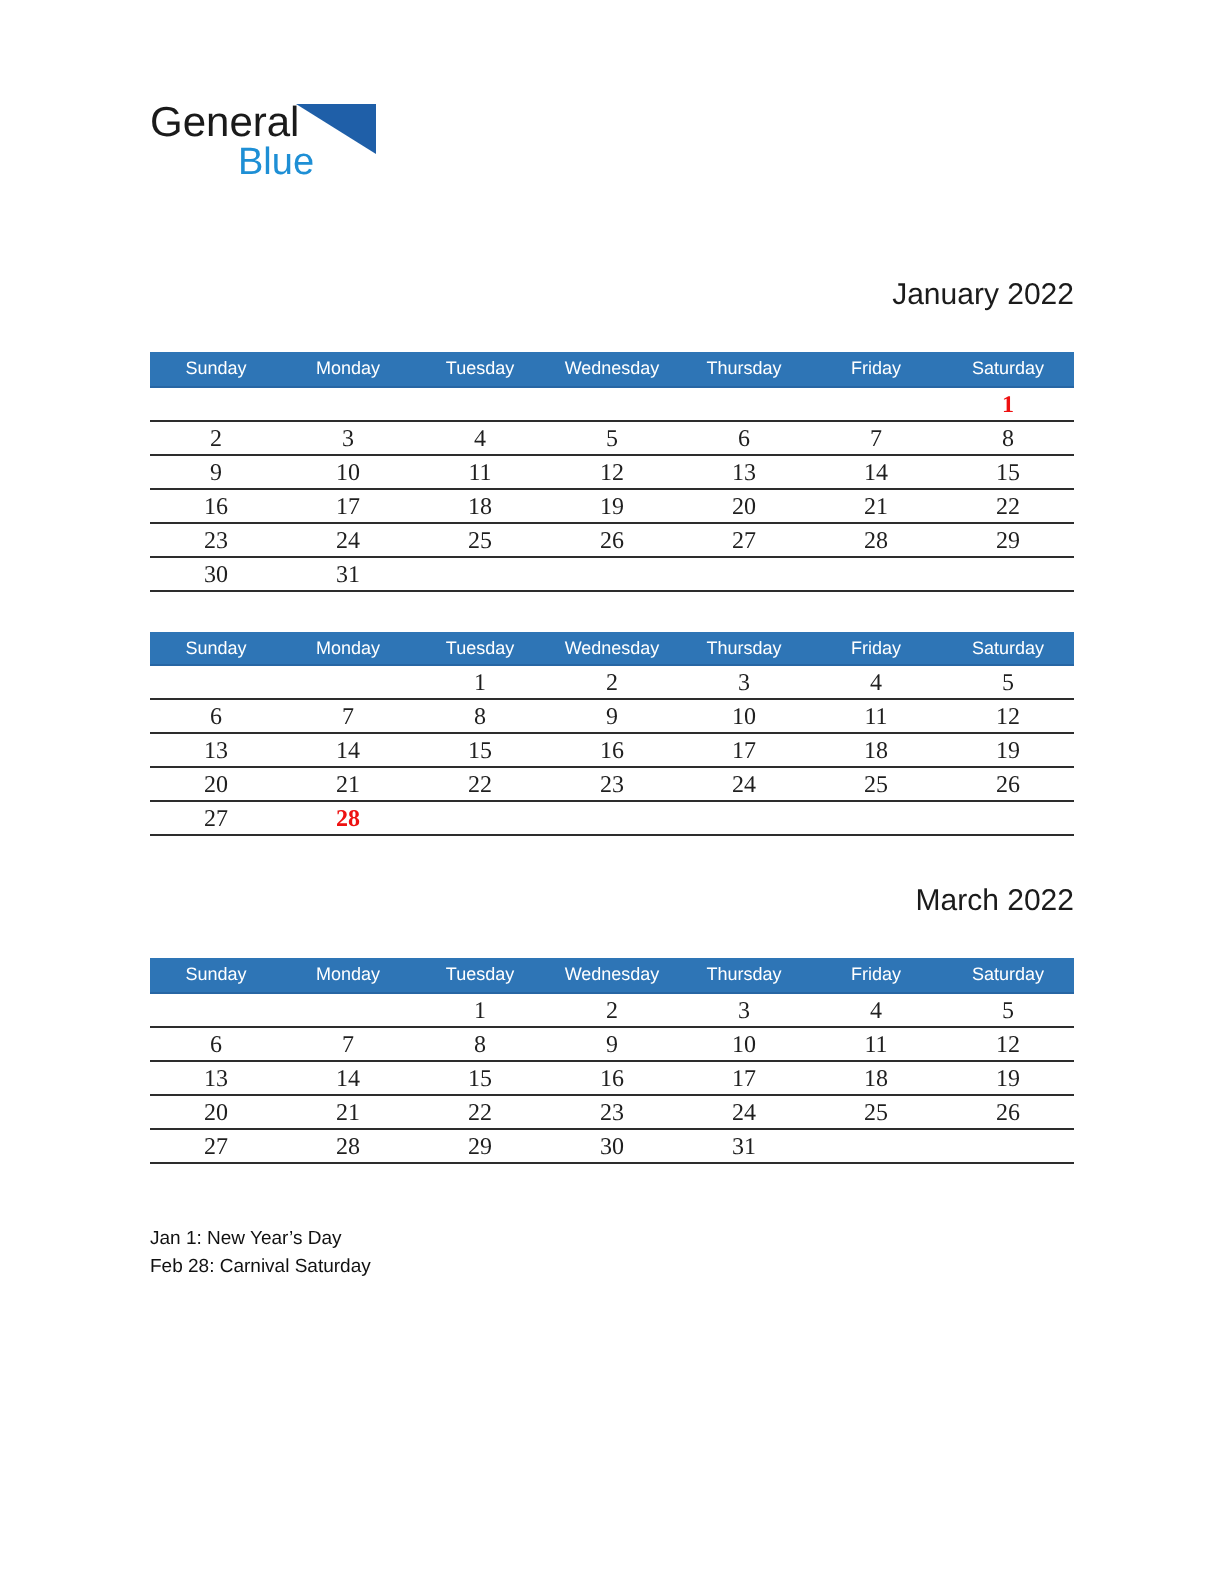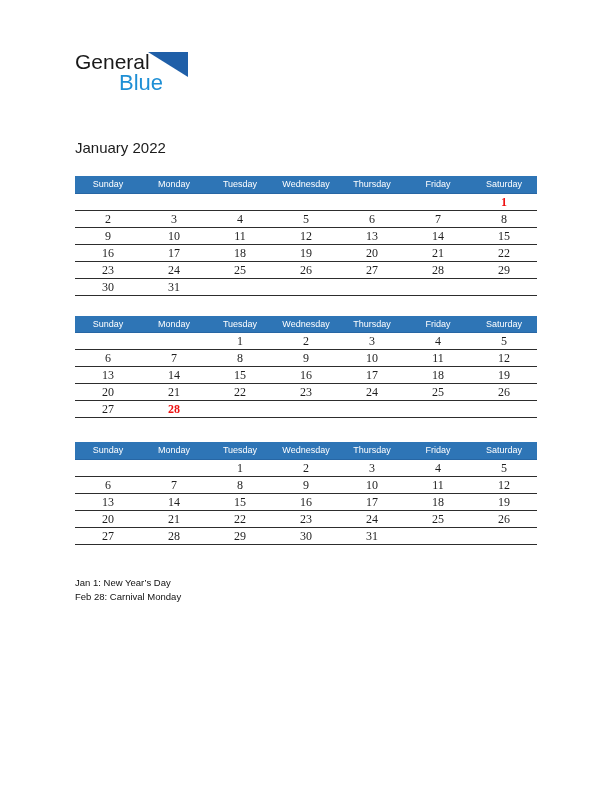--- a/index.html
+++ b/index.html
@@ -26,32 +26,32 @@
   
   .header{display:flex;justify-content:space-between;align-items:flex-start;height:64px;}
   .logo{position:relative;width:130px;height:48px;margin-top:3px;}
   .logo-general{
     position:absolute;left:0;top:0;
     font-size:21px;line-height:1;color:#1a1a1a;
   }
   .logo-triangle{position:absolute;left:73px;top:1px;}
   .logo-blue{
     position:absolute;left:44px;top:21px;
-    font-size:22px;line-height:1;color:var(--logo-blue);
+    font-size:19px;line-height:1;color:var(--logo-blue);
   }
   .title-block{text-align:right;}
   .q-title{font-size:29px;font-weight:bold;color:var(--title-blue);line-height:1.05;}
   .region{font-size:17px;font-weight:bold;color:var(--title-blue);margin-top:4px;}
   
   .month{width:100%;}
   .month.m0{margin-top:27px;}
   .month.m1{margin-top:13px;}
   .month.m2{margin-top:24px;}
   .month-title{
-    text-align:left;font-size:15px;font-weight:400;
+    text-align:right;font-size:15px;font-weight:400;
     color:#1b1b1b;margin:0 0 9px 0;
   }
   table.cal{width:100%;border-collapse:collapse;table-layout:fixed;margin-top:20px;}
   table.cal thead th{
     background:var(--bar-blue);
     color:#ffffff;font-weight:400;font-size:9px;
     height:17px;padding:0;
     border-bottom:1px solid var(--bar-blue-dark);
   }
   table.cal tbody td{
@@ -212,20 +212,21 @@
               <td></td>
               <td></td>
               <td></td>
               <td></td>
               <td></td>
             </tr>
           </tbody>
         </table>
       </section>
       <section class="month m2">
+        <div class="month-title">March 2022</div>
         <table class="cal">
           <thead>
             <tr>
               <th>Sunday</th>
               <th>Monday</th>
               <th>Tuesday</th>
               <th>Wednesday</th>
               <th>Thursday</th>
               <th>Friday</th>
               <th>Saturday</th>
@@ -277,16 +278,16 @@
               <td></td>
               <td></td>
             </tr>
           </tbody>
         </table>
       </section>
     </div>
 
   <div class="footnotes" id="footnotes">
       <div class="footnote">Jan 1: New Year’s Day</div>
-      <div class="footnote">Feb 28: Carnival Monday</div>
+      <div class="footnote">Feb 28: Carnival Saturday</div>
     </div>
 
 </div>
 
 </body></html>

